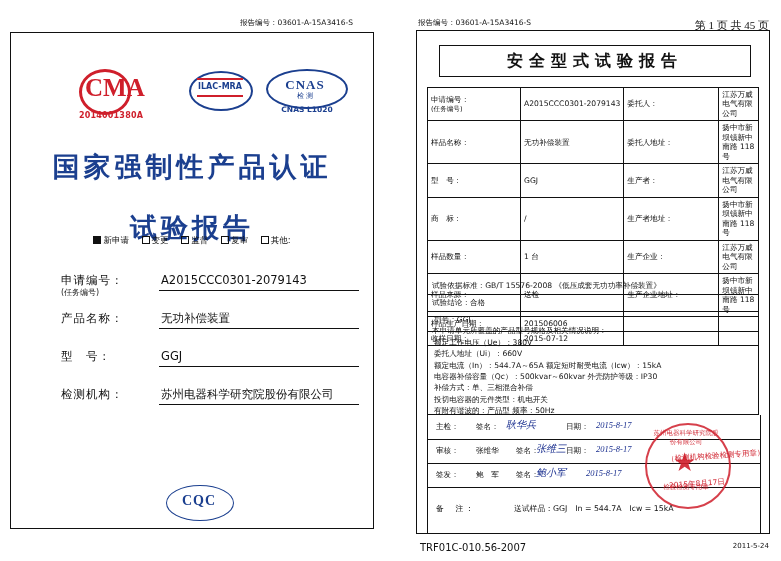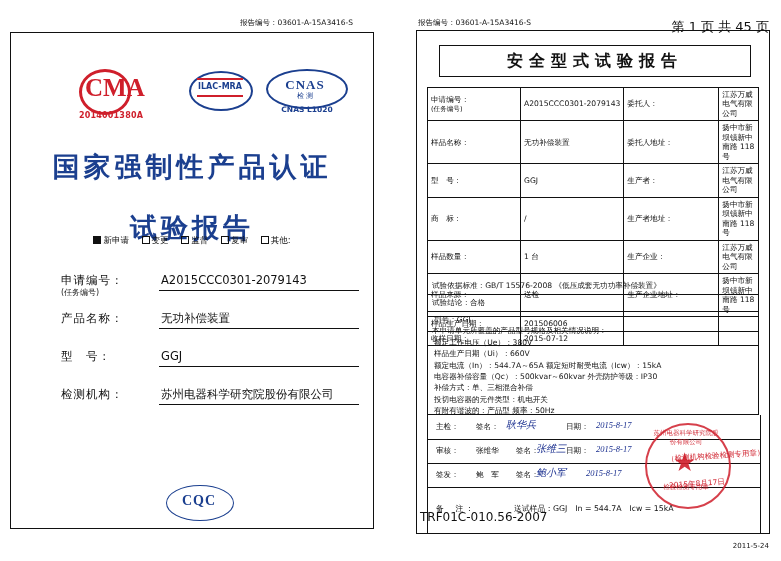--- a/index.html
+++ b/index.html
@@ -45,21 +45,21 @@
   .lrow .sub{position:absolute;left:0;top:14px;font-size:8px;color:#222;white-space:nowrap;}
   .lrow .ul{position:absolute;left:98px;top:17px;width:200px;border-bottom:1px solid #111;}
 
   .cqc{position:absolute;left:155px;top:452px;width:70px;height:44px;}
   .cqc .e{position:absolute;left:0;top:0;width:66px;height:34px;border:1.6px solid #1b3f8f;border-radius:50%;}
   .cqc .t{position:absolute;left:0;top:8px;width:66px;text-align:center;font-family:"Liberation Serif",serif;font-size:14px;font-weight:bold;color:#1b3f8f;letter-spacing:1px;}
 
   
   .right{position:absolute;left:400px;top:0;width:381px;height:561px;}
   .r-hdr-l{position:absolute;left:18px;top:18px;font-size:7.5px;white-space:nowrap;}
-  .r-hdr-r{position:absolute;right:12px;top:18px;font-size:13px;white-space:nowrap;}
+  .r-hdr-r{position:absolute;right:12px;top:18px;font-size:11px;white-space:nowrap;font-family:Liberation Serif, serif;}
   .r-frame{position:absolute;left:16px;top:30px;width:352px;height:502px;border:1.1px solid #111;}
 
   .rtitle{position:absolute;left:22px;top:14px;width:310px;height:30px;border:1.3px solid #111;}
   .rtitle .tx{position:absolute;left:0;top:5px;width:310px;text-align:center;font-family:"Liberation Serif",serif;font-weight:bold;font-size:16px;letter-spacing:6px;color:#111;}
 
   .tbl{position:absolute;left:10px;top:56px;width:332px;border-collapse:collapse;font-size:7.6px;}
   .tbl td{border:1px solid #111;padding:2px 3px;vertical-align:middle;line-height:1.25;}
   .lblc{width:86px;white-space:nowrap;}
   .valc{width:74px;white-space:nowrap;}
   .lblc2{width:88px;white-space:nowrap;}
@@ -84,21 +84,21 @@
   .stamp .star{position:absolute;left:28px;top:26px;font-size:26px;color:#cf1f2b;line-height:26px;opacity:.9;}
   .stamp .arc{position:absolute;left:6px;top:6px;width:70px;text-align:center;font-size:6.5px;color:#cf1f2b;opacity:.9;}
   .stamp .arc2{position:absolute;left:6px;top:60px;width:70px;text-align:center;font-size:6.5px;color:#cf1f2b;opacity:.9;}
   .stamp-txt{position:absolute;left:250px;top:420px;font-size:7.5px;color:#cf1f2b;transform:rotate(-4deg);white-space:nowrap;}
   .stamp-txt2{position:absolute;left:252px;top:448px;font-size:7.5px;color:#cf1f2b;transform:rotate(-4deg);white-space:nowrap;}
 
   .remark{position:absolute;left:10px;top:456px;width:332px;height:46px;border:1px solid #111;border-top:none;font-size:7.8px;}
   .remark .k{position:absolute;left:8px;top:16px;letter-spacing:2px;}
   .remark .v{position:absolute;left:86px;top:16px;white-space:nowrap;}
 
-  .foot-l{position:absolute;left:420px;top:510px;font-size:12px;}
+  .foot-l{position:absolute;left:420px;top:542px;font-size:10px;}
   .foot-r{position:absolute;right:12px;top:542px;font-size:7px;}
 </style>
 </head>
 <body>
 
 <div class="page">
 
   <div class="left">
     <div class="left-hdr">报告编号：03601-A-15A3416-S</div>
 
@@ -237,21 +237,21 @@
       </tbody>
         </table>
 
       <div class="block bl1">试验依据标准：GB/T 15576-2008 《低压成套无功功率补偿装置》</div>
       <div class="block bl2">试验结论：合格</div>
 
       <div class="block bl3">
         <div class="ln indent">型号：GGJ</div>
         <div class="ln">本申请单元所覆盖的产品型号规格及相关情况说明：</div>
         <div class="ln indent">额定工作电压（Ue）：380V</div>
-        <div class="ln indent">样品生产日期（Ui）：660V</div>
+        <div class="ln indent">委托人地址（Ui）：660V</div>
         <div class="ln indent">额定电流（In）：544.7A～65A          额定短时耐受电流（Icw）：15kA</div>
         <div class="ln indent">电容器补偿容量（Qc）：500kvar～60kvar      外壳防护等级：IP30</div>
         <div class="ln indent">补偿方式：单、三相混合补偿</div>
         <div class="ln indent">投切电容器的元件类型：机电开关</div>
         <div class="ln indent">有附有谐波的：产品型  频率：50Hz</div>
       </div>
 
       <div class="sig">
         <div class="sigrow sr1">
           <div class="sg" style="left:8px">主检：</div>

